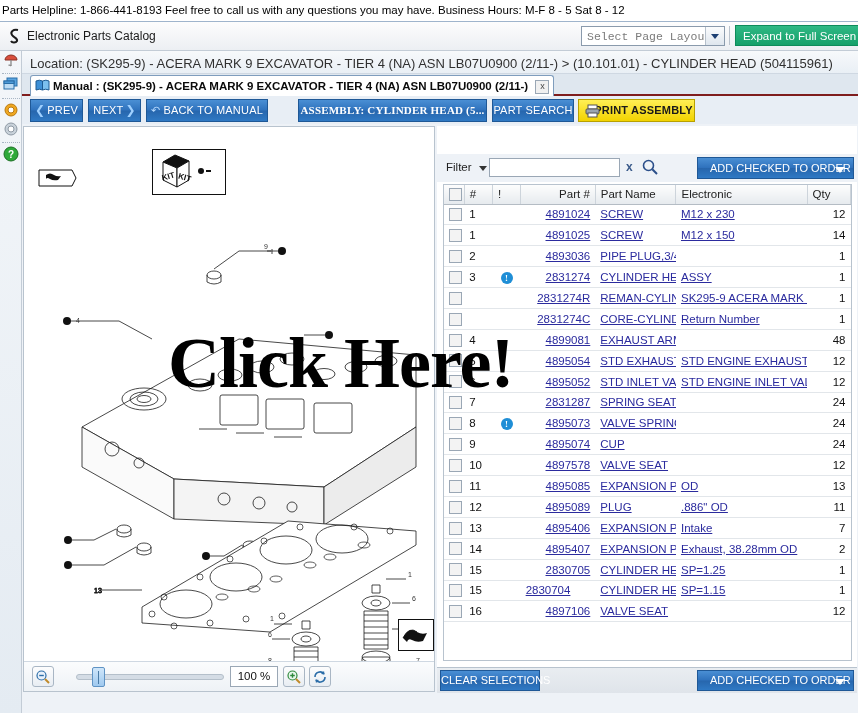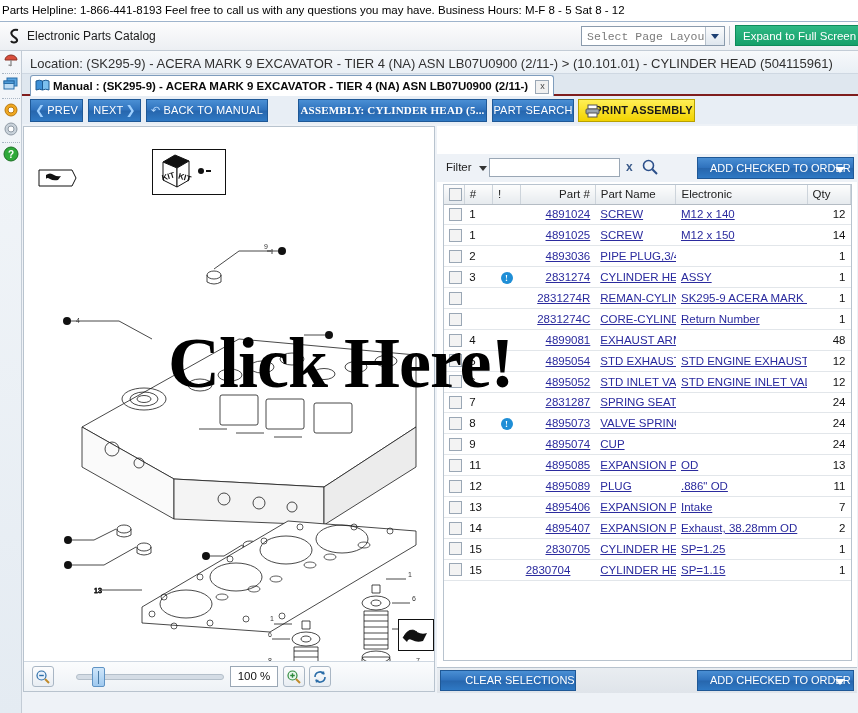--- a/index.html
+++ b/index.html
@@ -288,25 +288,25 @@
     font-family:"Liberation Serif",serif;
   }
   
   .bottombar{
     position:absolute;left:437px;top:645px;width:420px;height:26px;
     background:linear-gradient(#e9edf1,#dfe4ea);
     border-top:1px solid #b8c3ce;
     box-sizing:border-box;
   }
   .clearsel{
-    position:absolute;left:3px;top:2px;width:136px;height:21px;
+    position:absolute;left:3px;top:2px;width:100px;height:21px;
     background:linear-gradient(#4a8fd4 0%,#2f72bd 48%,#2766ad 52%,#2f79c4 100%);
     border:1px solid #1f5896;
     color:#ffffff;font-size:11px;line-height:19px;text-align:center;
-    box-sizing:border-box;white-space:nowrap;padding-left:24px;
+    box-sizing:border-box;white-space:nowrap;
   }
   .addorder-bot{
     position:absolute;left:260px;top:2px;width:157px;height:21px;
     background:linear-gradient(#4a8fd4 0%,#2f72bd 48%,#2766ad 52%,#2f79c4 100%);
     border:1px solid #1f5896;
     box-sizing:border-box;
     color:#ffffff;font-size:11px;line-height:19px;
   }
   .addorder-bot .lab{position:absolute;left:12px;top:0;white-space:nowrap;}
   .addorder-bot .car{
@@ -684,21 +684,21 @@
             <th style="text-align:left">Qty</th>
           </tr>
         </thead>
         <tbody>
             <tr>
               <td class="cb"><span class="chk"></span></td>
               <td>1</td>
               <td class="cb"></td>
               <td class="lnk" style="text-align: right;"><a class="lnk">4891024</a></td>
               <td class="lnk"><a class="lnk">SCREW</a></td>
-              <td class="lnk"><a class="lnk">M12 x 140</a></td>
+              <td class="lnk"><a class="lnk">M12 x 230</a></td>
               <td class="num">12</td>
             </tr>
             <tr>
               <td class="cb"><span class="chk"></span></td>
               <td>1</td>
               <td class="cb"></td>
               <td class="lnk" style="text-align: right;"><a class="lnk">4891025</a></td>
               <td class="lnk"><a class="lnk">SCREW</a></td>
               <td class="lnk"><a class="lnk">M12 x 150</a></td>
               <td class="num">14</td>
@@ -788,20 +788,29 @@
               <td class="cb"><span class="chk"></span></td>
               <td>9</td>
               <td class="cb"></td>
               <td class="lnk" style="text-align: right;"><a class="lnk">4895074</a></td>
               <td class="lnk"><a class="lnk">CUP</a></td>
               <td class="lnk"></td>
               <td class="num">24</td>
             </tr>
             <tr>
               <td class="cb"><span class="chk"></span></td>
+              <td>10</td>
+              <td class="cb"></td>
+              <td class="lnk" style="text-align: right;"><a class="lnk">4897578</a></td>
+              <td class="lnk"><a class="lnk">VALVE SEAT</a></td>
+              <td class="lnk"></td>
+              <td class="num">12</td>
+            </tr>
+            <tr>
+              <td class="cb"><span class="chk"></span></td>
               <td>11</td>
               <td class="cb"></td>
               <td class="lnk" style="text-align: right;"><a class="lnk">4895085</a></td>
               <td class="lnk"><a class="lnk">EXPANSION PL</a></td>
               <td class="lnk"><a class="lnk">OD</a></td>
               <td class="num">13</td>
             </tr>
             <tr>
               <td class="cb"><span class="chk"></span></td>
               <td>12</td>
@@ -839,20 +848,29 @@
               <td class="num">1</td>
             </tr>
             <tr>
               <td class="cb"><span class="chk"></span></td>
               <td>15</td>
               <td class="cb"></td>
               <td class="lnk" style="text-align: left;"><a class="lnk">2830704</a></td>
               <td class="lnk"><a class="lnk">CYLINDER HEA</a></td>
               <td class="lnk"><a class="lnk">SP=1.15</a></td>
               <td class="num">1</td>
+            </tr>
+            <tr>
+              <td class="cb"><span class="chk"></span></td>
+              <td>16</td>
+              <td class="cb"></td>
+              <td class="lnk" style="text-align: right;"><a class="lnk">4897106</a></td>
+              <td class="lnk"><a class="lnk">VALVE SEAT</a></td>
+              <td class="lnk"></td>
+              <td class="num">12</td>
             </tr>
           </tbody>
       </table>
     </div>
 
     <div class="bottombar" style="left:0;top:541px;width:420px;">
       <div class="clearsel">CLEAR SELECTIONS</div>
       <div class="addorder-bot">
         <span class="lab">ADD CHECKED TO ORDER</span>
         <span class="car"></span>

